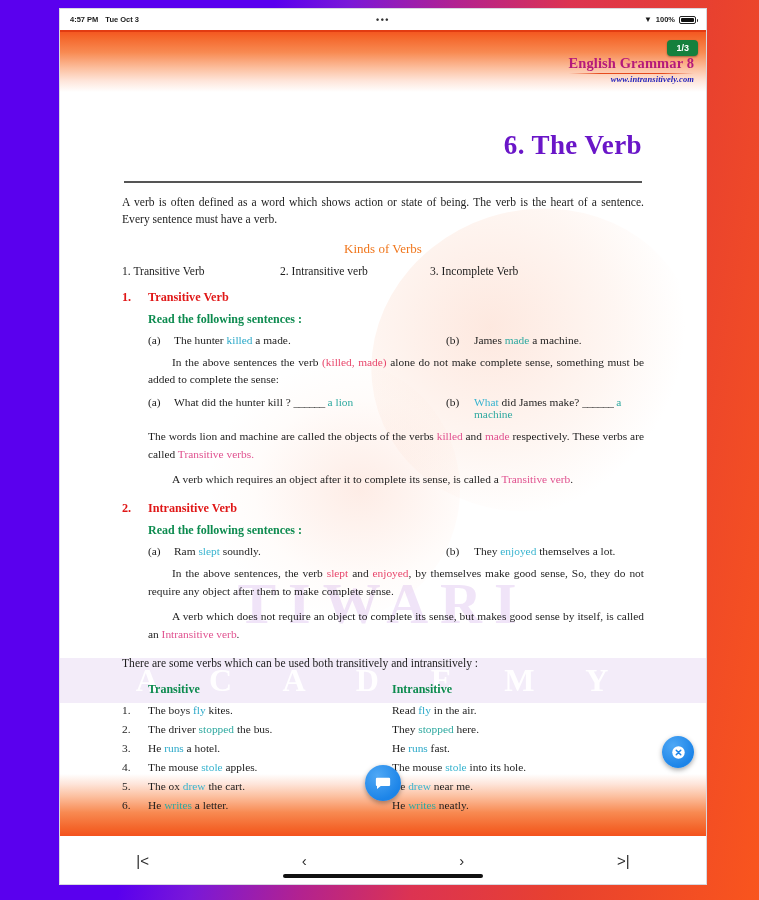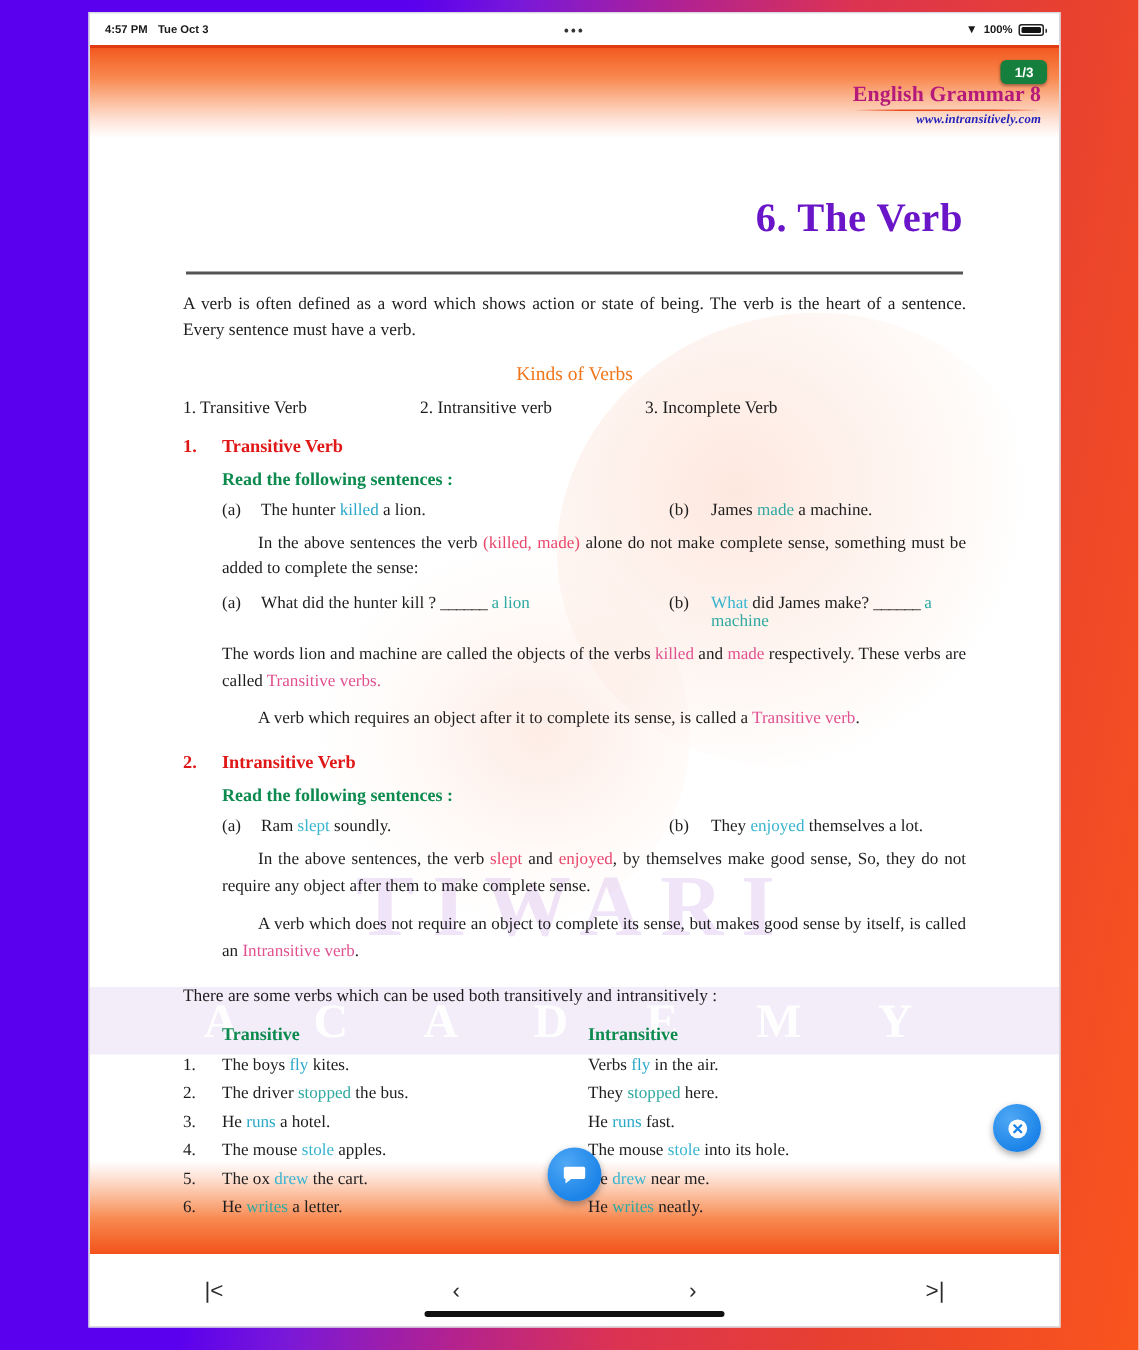--- a/index.html
+++ b/index.html
@@ -428,21 +428,21 @@
       </div>
 
       <div class="num-head">
         <span class="n">1.</span>
         <span>Transitive Verb</span>
       </div>
       <div class="sub-head">Read the following sentences :</div>
 
       <div class="ex-row">
         <span class="lbl">(a)</span>
-        <span class="txt"><span>The hunter </span><span class="v-blue">killed</span><span> a lion.</span></span>
+        <span class="txt"><span>The hunter </span><span class="v-blue">killed</span><span> a made.</span></span>
         <span class="lbl2">(b)</span>
         <span><span>James </span><span class="v-teal">made</span><span> a machine.</span></span>
       </div>
 
       <p class="ind-para ti"><span>In the above sentences the verb </span><span class="v-red">(killed, made)</span><span> alone do not make complete sense, something must be added to complete the sense:</span></p>
 
       <div class="ex-row">
         <span class="lbl">(a)</span>
         <span class="txt"><span>What did the hunter kill ? </span><span class="blank">______</span><span class="v-teal"> a lion</span></span>
         <span class="lbl2">(b)</span>
@@ -474,21 +474,21 @@
 
       <div class="tbl">
         <div class="tbl-head">
           <span class="c1">Transitive</span>
           <span>Intransitive</span>
         </div>
 
         <div class="tbl-row">
           <span class="idx">1.</span>
           <span class="c1"><span>The boys </span><span class="v-blue">fly</span><span> kites.</span></span>
-          <span><span>Verbs </span><span class="v-blue">fly</span><span> in the air.</span></span>
+          <span><span>Read </span><span class="v-blue">fly</span><span> in the air.</span></span>
         </div>
 
         <div class="tbl-row">
           <span class="idx">2.</span>
           <span class="c1"><span>The driver </span><span class="v-teal">stopped</span><span> the bus.</span></span>
           <span><span>They </span><span class="v-teal">stopped</span><span> here.</span></span>
         </div>
 
         <div class="tbl-row">
           <span class="idx">3.</span>

